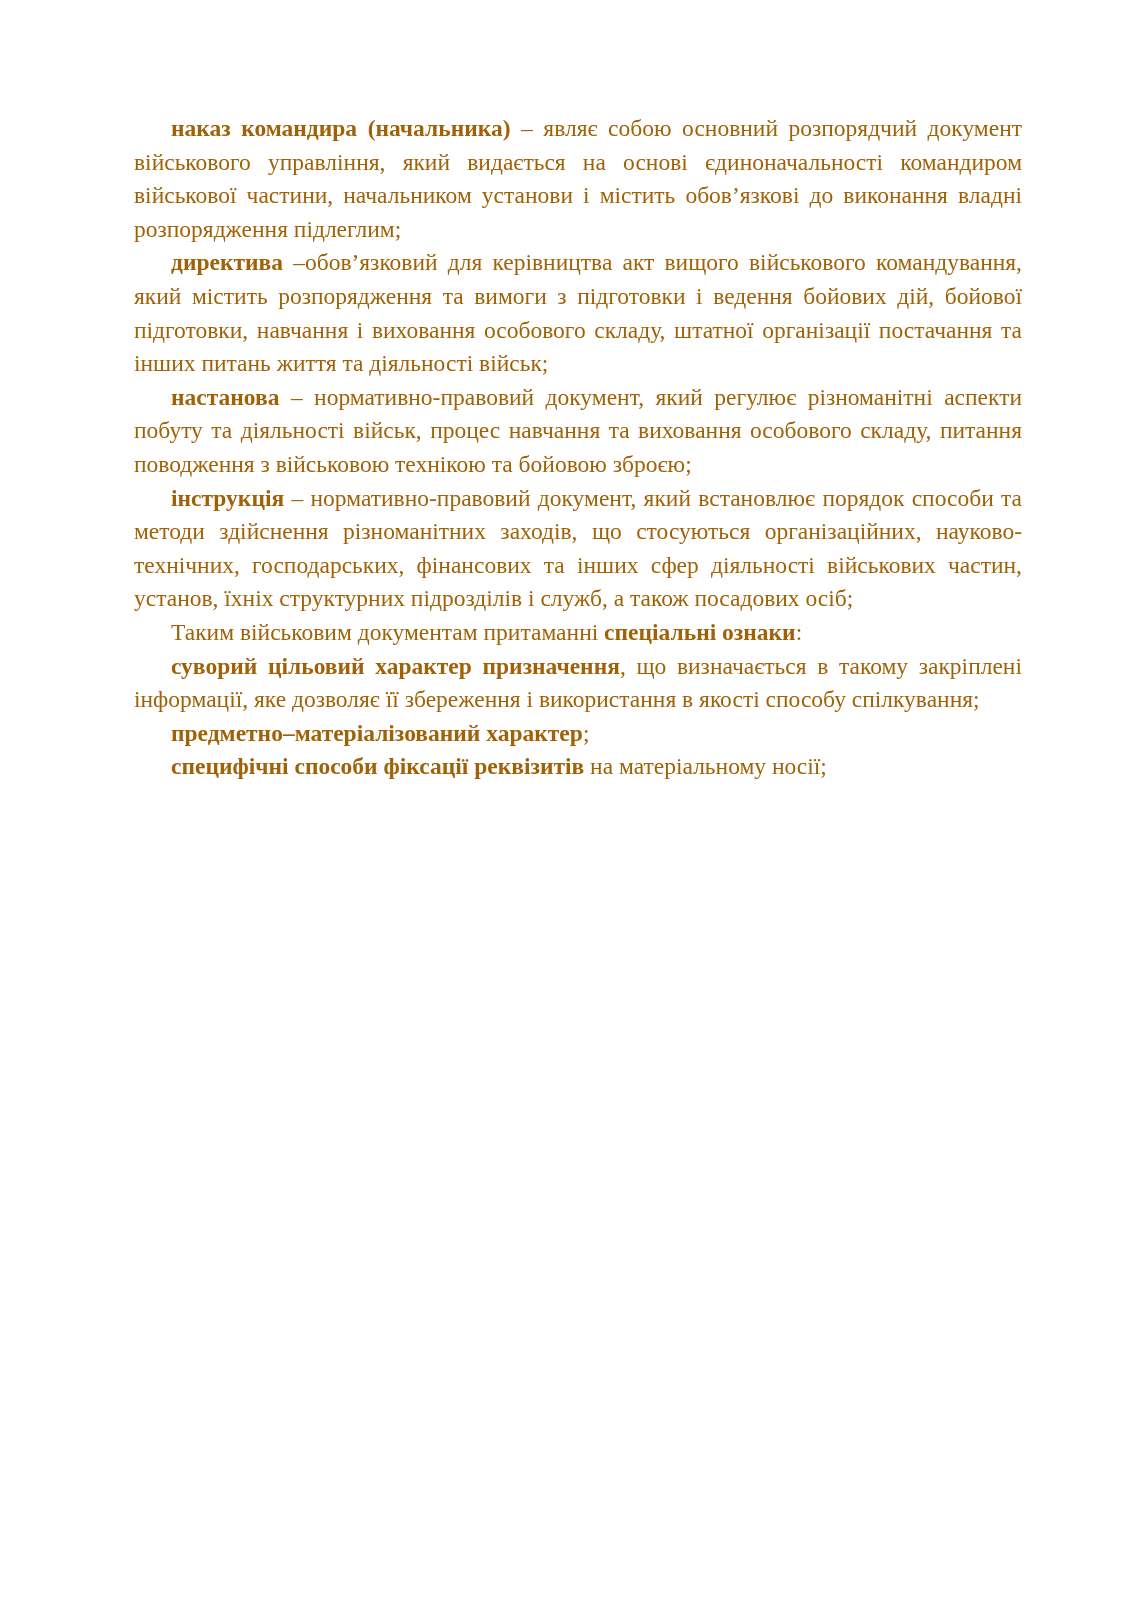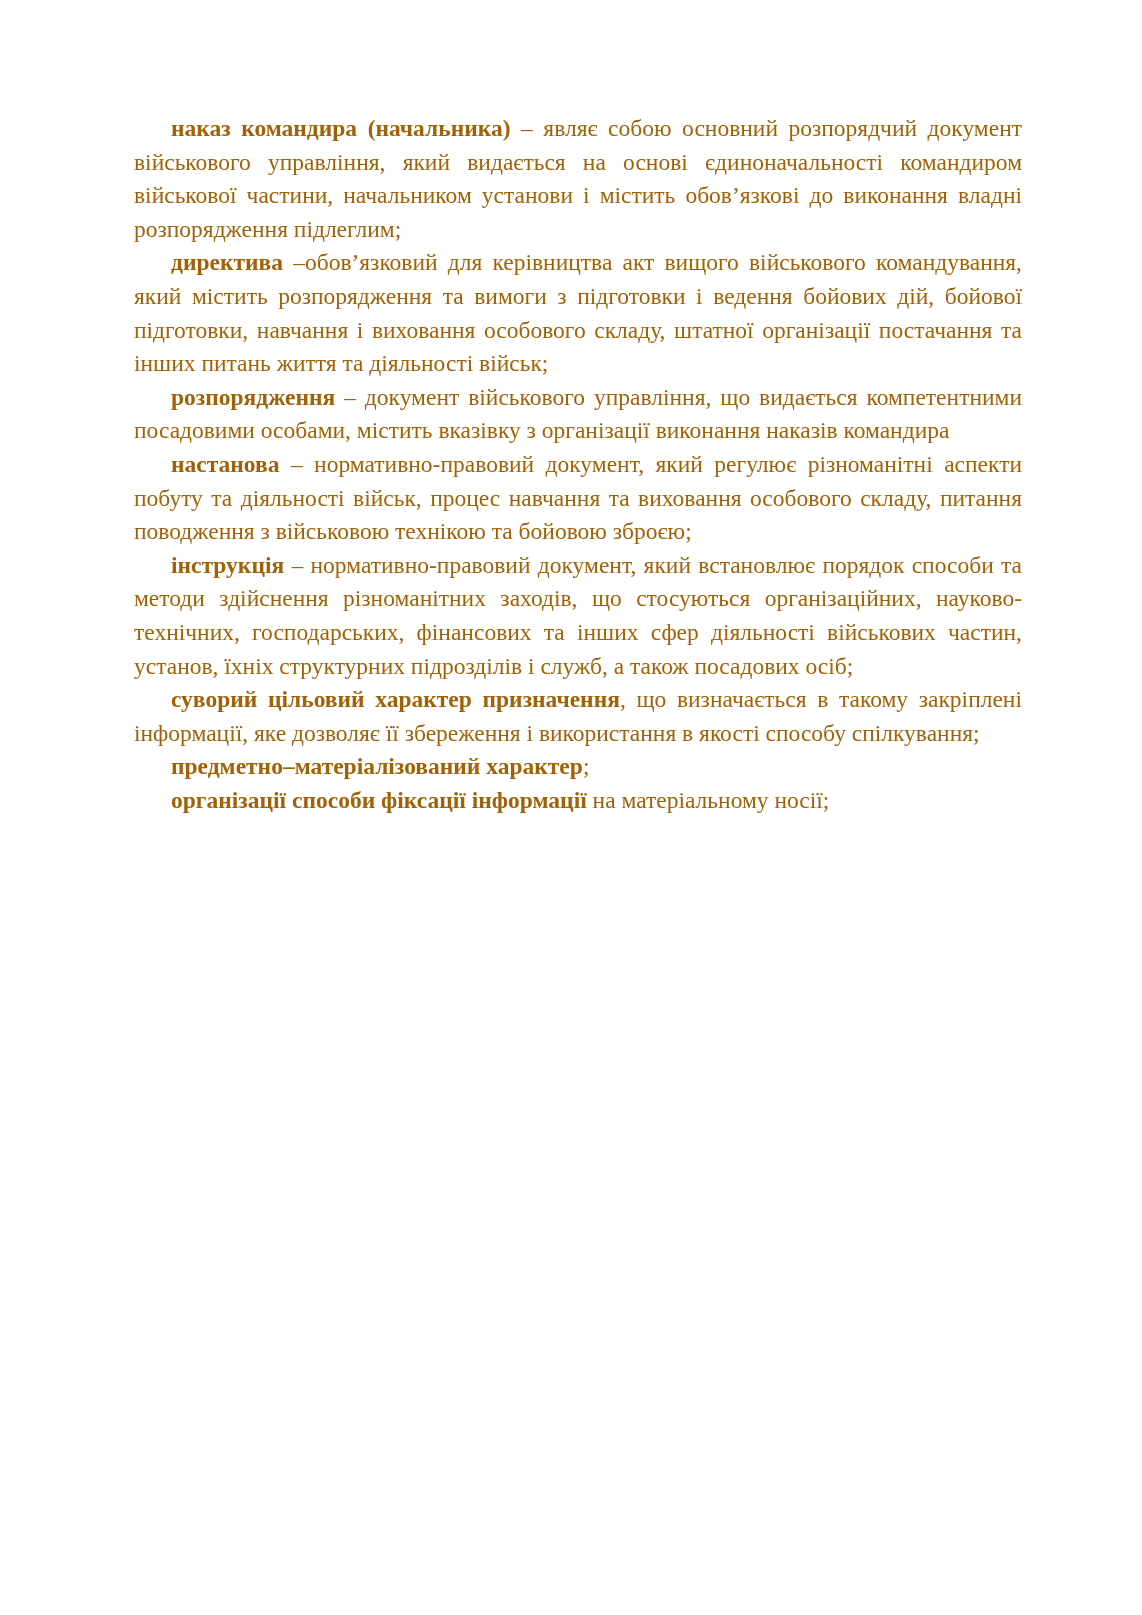--- a/index.html
+++ b/index.html
@@ -46,34 +46,34 @@
 </head>
 <body>
 
 <div class="page">
   <div class="text-block">
 
     <p class="para"><span></span><span class="lead">наказ командира (начальника)</span><span> – являє собою основний розпорядчий документ військового управління, який видається на основі єдиноначальності командиром військової частини, начальником установи і містить обов’язкові до виконання владні розпорядження підлеглим;</span></p>
 
     <p class="para"><span></span><span class="lead">директива</span><span> –обов’язковий для керівництва акт вищого військового командування, який містить розпорядження та вимоги з підготовки і ведення бойових дій, бойової підготовки, навчання і виховання особового складу, штатної організації постачання та інших питань життя та діяльності військ;</span></p>
 
-    <p class="para"><span></span><span class="lead">розпорядження</span><span> – документ військового управління, що видається компетентними посадовими особами, містить вказівку з організації виконання наказів командира</span></p>
 
     <p class="para"><span></span><span class="lead">настанова</span><span> – нормативно-правовий документ, який регулює різноманітні аспекти побуту та діяльності військ, процес навчання та виховання особового складу, питання поводження з військовою технікою та бойовою зброєю;</span></p>
 
 
     <p class="para"><span></span><span class="lead">інструкція</span><span> – нормативно-правовий документ, який встановлює порядок способи та методи здійснення різноманітних заходів, що стосуються організаційних, науково-технічних, господарських, фінансових та інших сфер діяльності військових частин, установ, їхніх структурних підрозділів і служб, а також посадових осіб;</span></p>
 
 
+    <p class="para"><span>Таким військовим документам притаманні </span><span class="lead">спеціальні ознаки</span><span>:</span></p>
 
     <p class="para"><span></span><span class="lead">суворий цільовий характер призначення</span><span>, що визначається в такому закріплені інформації, яке дозволяє її збереження і використання в якості способу спілкування;</span></p>
 
     <p class="para"><span></span><span class="lead">предметно–матеріалізований характер</span><span>;</span></p>
 
-    <p class="para"><span></span><span class="lead">організації способи фіксації інформації</span><span> на матеріальному носії;</span></p>
+    <p class="para"><span></span><span class="lead">специфічні способи фіксації реквізитів</span><span> на матеріальному носії;</span></p>
 
 
 
 
   </div>
 
   <div class="page-number">10</div>
 </div>
 
 </body></html>

